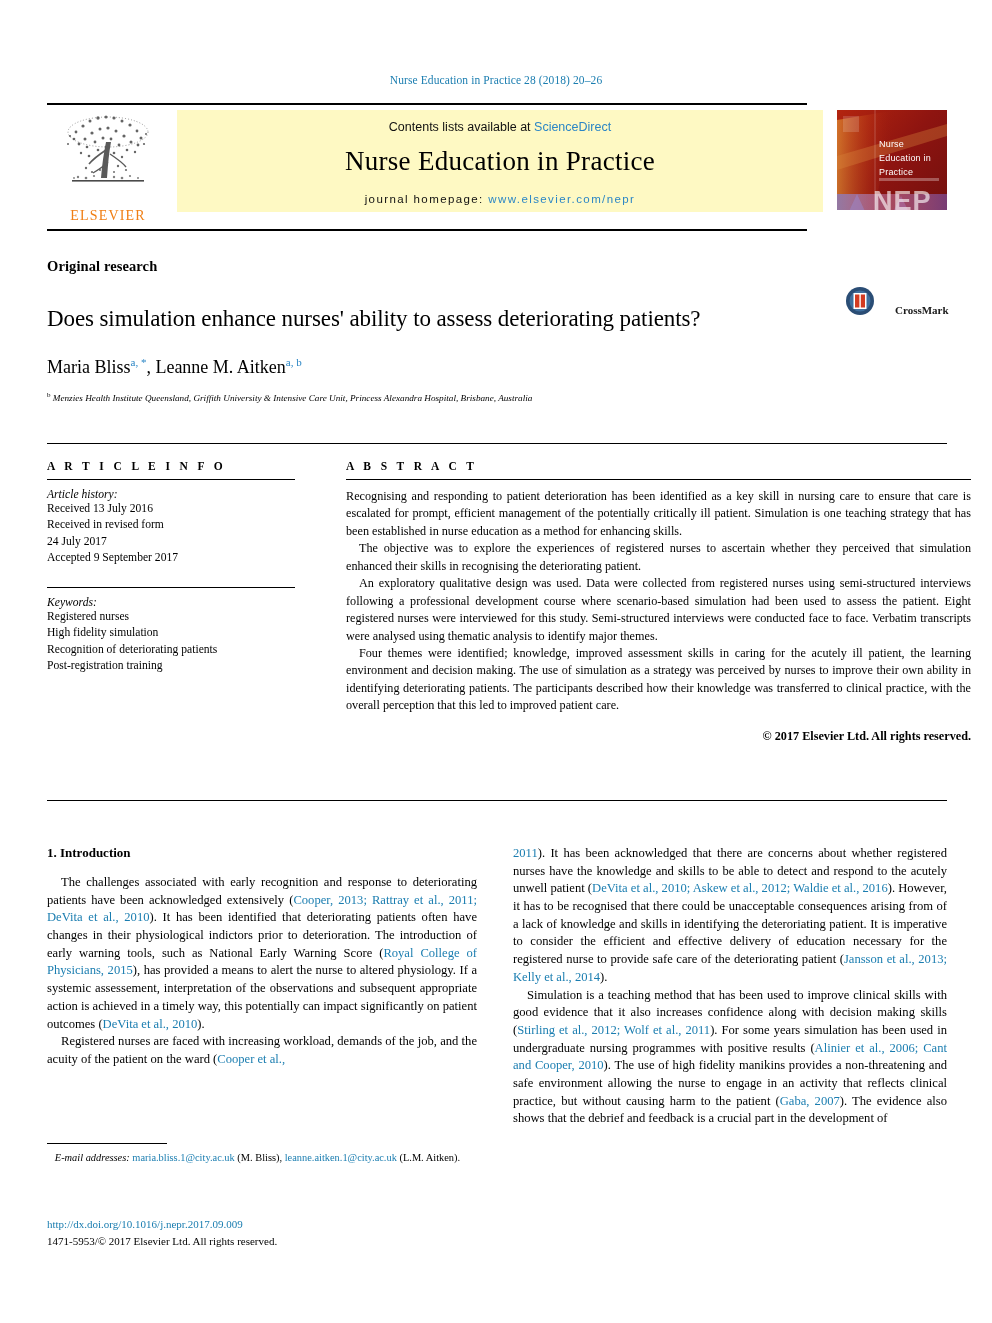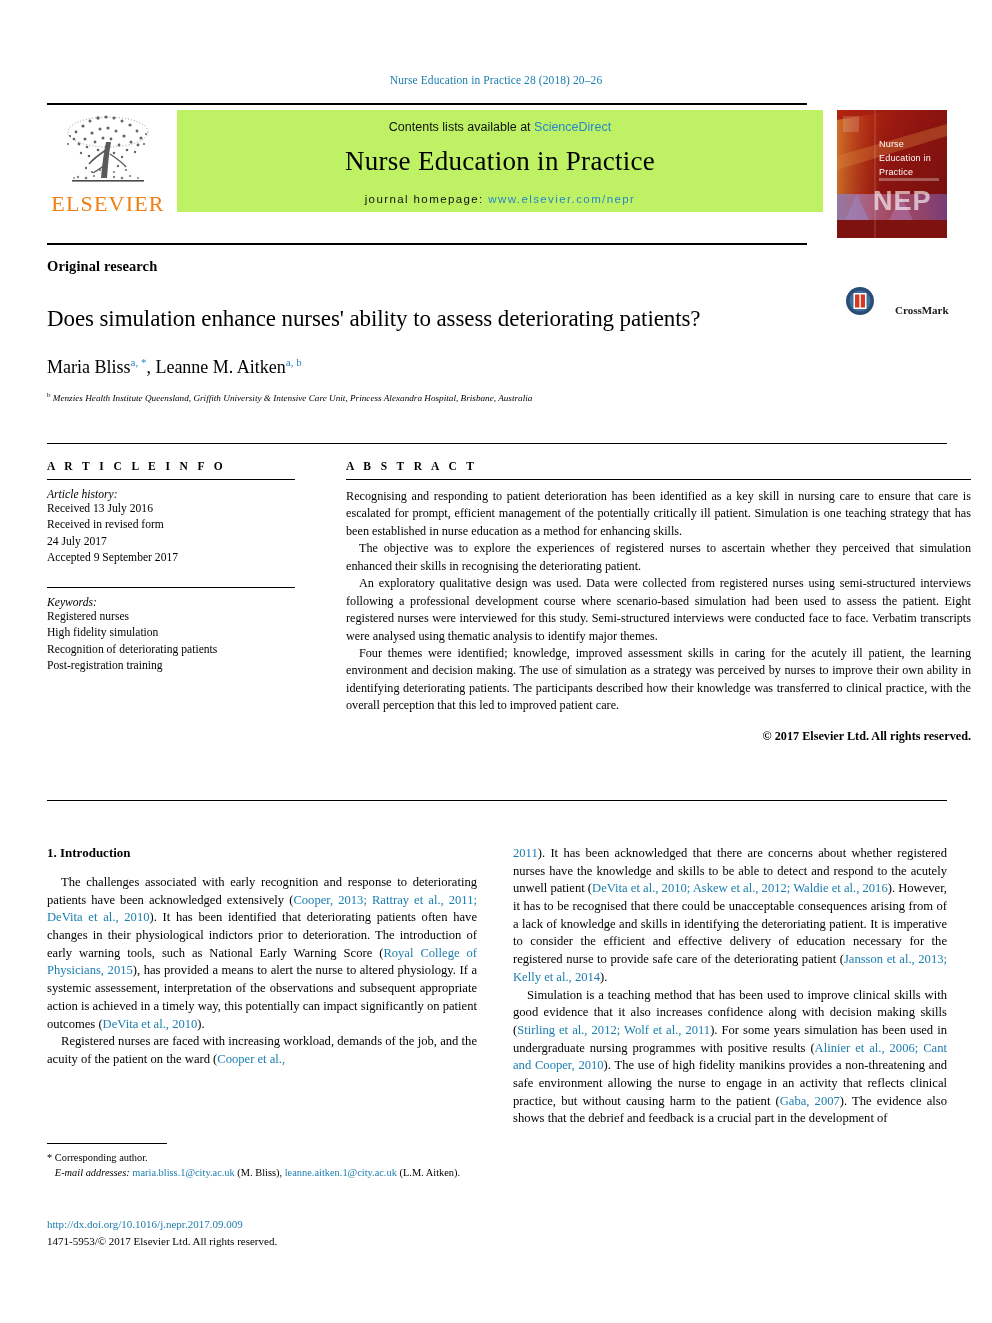--- a/index.html
+++ b/index.html
@@ -54,29 +54,29 @@
     flex: 0 0 122px;
     display: flex;
     flex-direction: column;
     align-items: center;
     justify-content: flex-start;
     padding-top: 2px;
   }
   .tree-svg { display:block; }
   .elsevier-word {
     font-family: "Liberation Serif", serif;
-    font-size: 22px;
+    font-size: 14px;
     color: #f07e13;
     letter-spacing: 1.2px;
-    margin-top: 1px;
+    margin-top: 18px;
     font-weight: 400;
   }
   .journal-band {
     flex: 1 1 auto;
-    background: #bef264;
+    background: #fef9c3;
     text-align: center;
     padding: 10px 0 9px 0;
     margin-left: 8px;
     height: 102px;
     box-sizing: border-box;
   }
   .contents-line {
     font-family: "Liberation Sans", sans-serif;
     font-size: 12.5px;
     color: #111;
@@ -93,21 +93,21 @@
     font-size: 11.5px;
     letter-spacing: 1.4px;
     margin-top: 16px;
     color: #111;
   }
   .homepage-line .url { color: #2b86c5; }
 
   .cover-thumb {
     flex: 0 0 110px;
     width: 110px;
-    height: 128px;
+    height: 100px;
     margin-left: 14px;
     position: relative;
     overflow: hidden;
     background: #ec4899;
   }
   .cover-inner { position:absolute; inset:0; }
   .cover-txt {
     position: absolute;
     left: 42px; top: 28px;
     width: 62px;
@@ -486,21 +486,20 @@
     <p class="body-para"><span>Registered nurses are faced with increasing workload, demands of the job, and the acuity of the patient on the ward (</span><span class="cite">Cooper et al.,</span></p>
   </div>
 
   <div class="col-right">
     <p class="body-para" style="text-indent:0"><span class="cite">2011</span><span>). It has been acknowledged that there are concerns about whether registered nurses have the knowledge and skills to be able to detect and respond to the acutely unwell patient (</span><span class="cite">DeVita et al., 2010; Askew et al., 2012; Waldie et al., 2016</span><span>). However, it has to be recognised that there could be unacceptable consequences arising from of a lack of knowledge and skills in identifying the deteroriating patient. It is imperative to consider the efficient and effective delivery of education necessary for the registered nurse to provide safe care of the deteriorating patient (</span><span class="cite">Jansson et al., 2013; Kelly et al., 2014</span><span>).</span></p>
     <p class="body-para"><span>Simulation is a teaching method that has been used to improve clinical skills with good evidence that it also increases confidence along with decision making skills (</span><span class="cite">Stirling et al., 2012; Wolf et al., 2011</span><span>). For some years simulation has been used in undergraduate nursing programmes with positive results (</span><span class="cite">Alinier et al., 2006; Cant and Cooper, 2010</span><span>). The use of high fidelity manikins provides a non-threatening and safe environment allowing the nurse to engage in an activity that reflects clinical practice, but without causing harm to the patient (</span><span class="cite">Gaba, 2007</span><span>). The evidence also shows that the debrief and feedback is a crucial part in the development of</span></p>
   </div>
 
   <div class="footnote-rule"></div>
   <div class="footnote">
-    <div>* Corresponding author.</div>
     <div>
       &nbsp;&nbsp;&nbsp;<span class="lbl">E-mail addresses:</span>
       <span class="link">maria.bliss.1@city.ac.uk</span><span> (M. Bliss), </span><span class="link">leanne.aitken.1@city.ac.uk</span><span> (L.M. Aitken).</span>
     </div>
   </div>
 
   <div class="doi-block">
     <div class="doi">http://dx.doi.org/10.1016/j.nepr.2017.09.009</div>
     <div>1471-5953/© 2017 Elsevier Ltd. All rights reserved.</div>
   </div>

